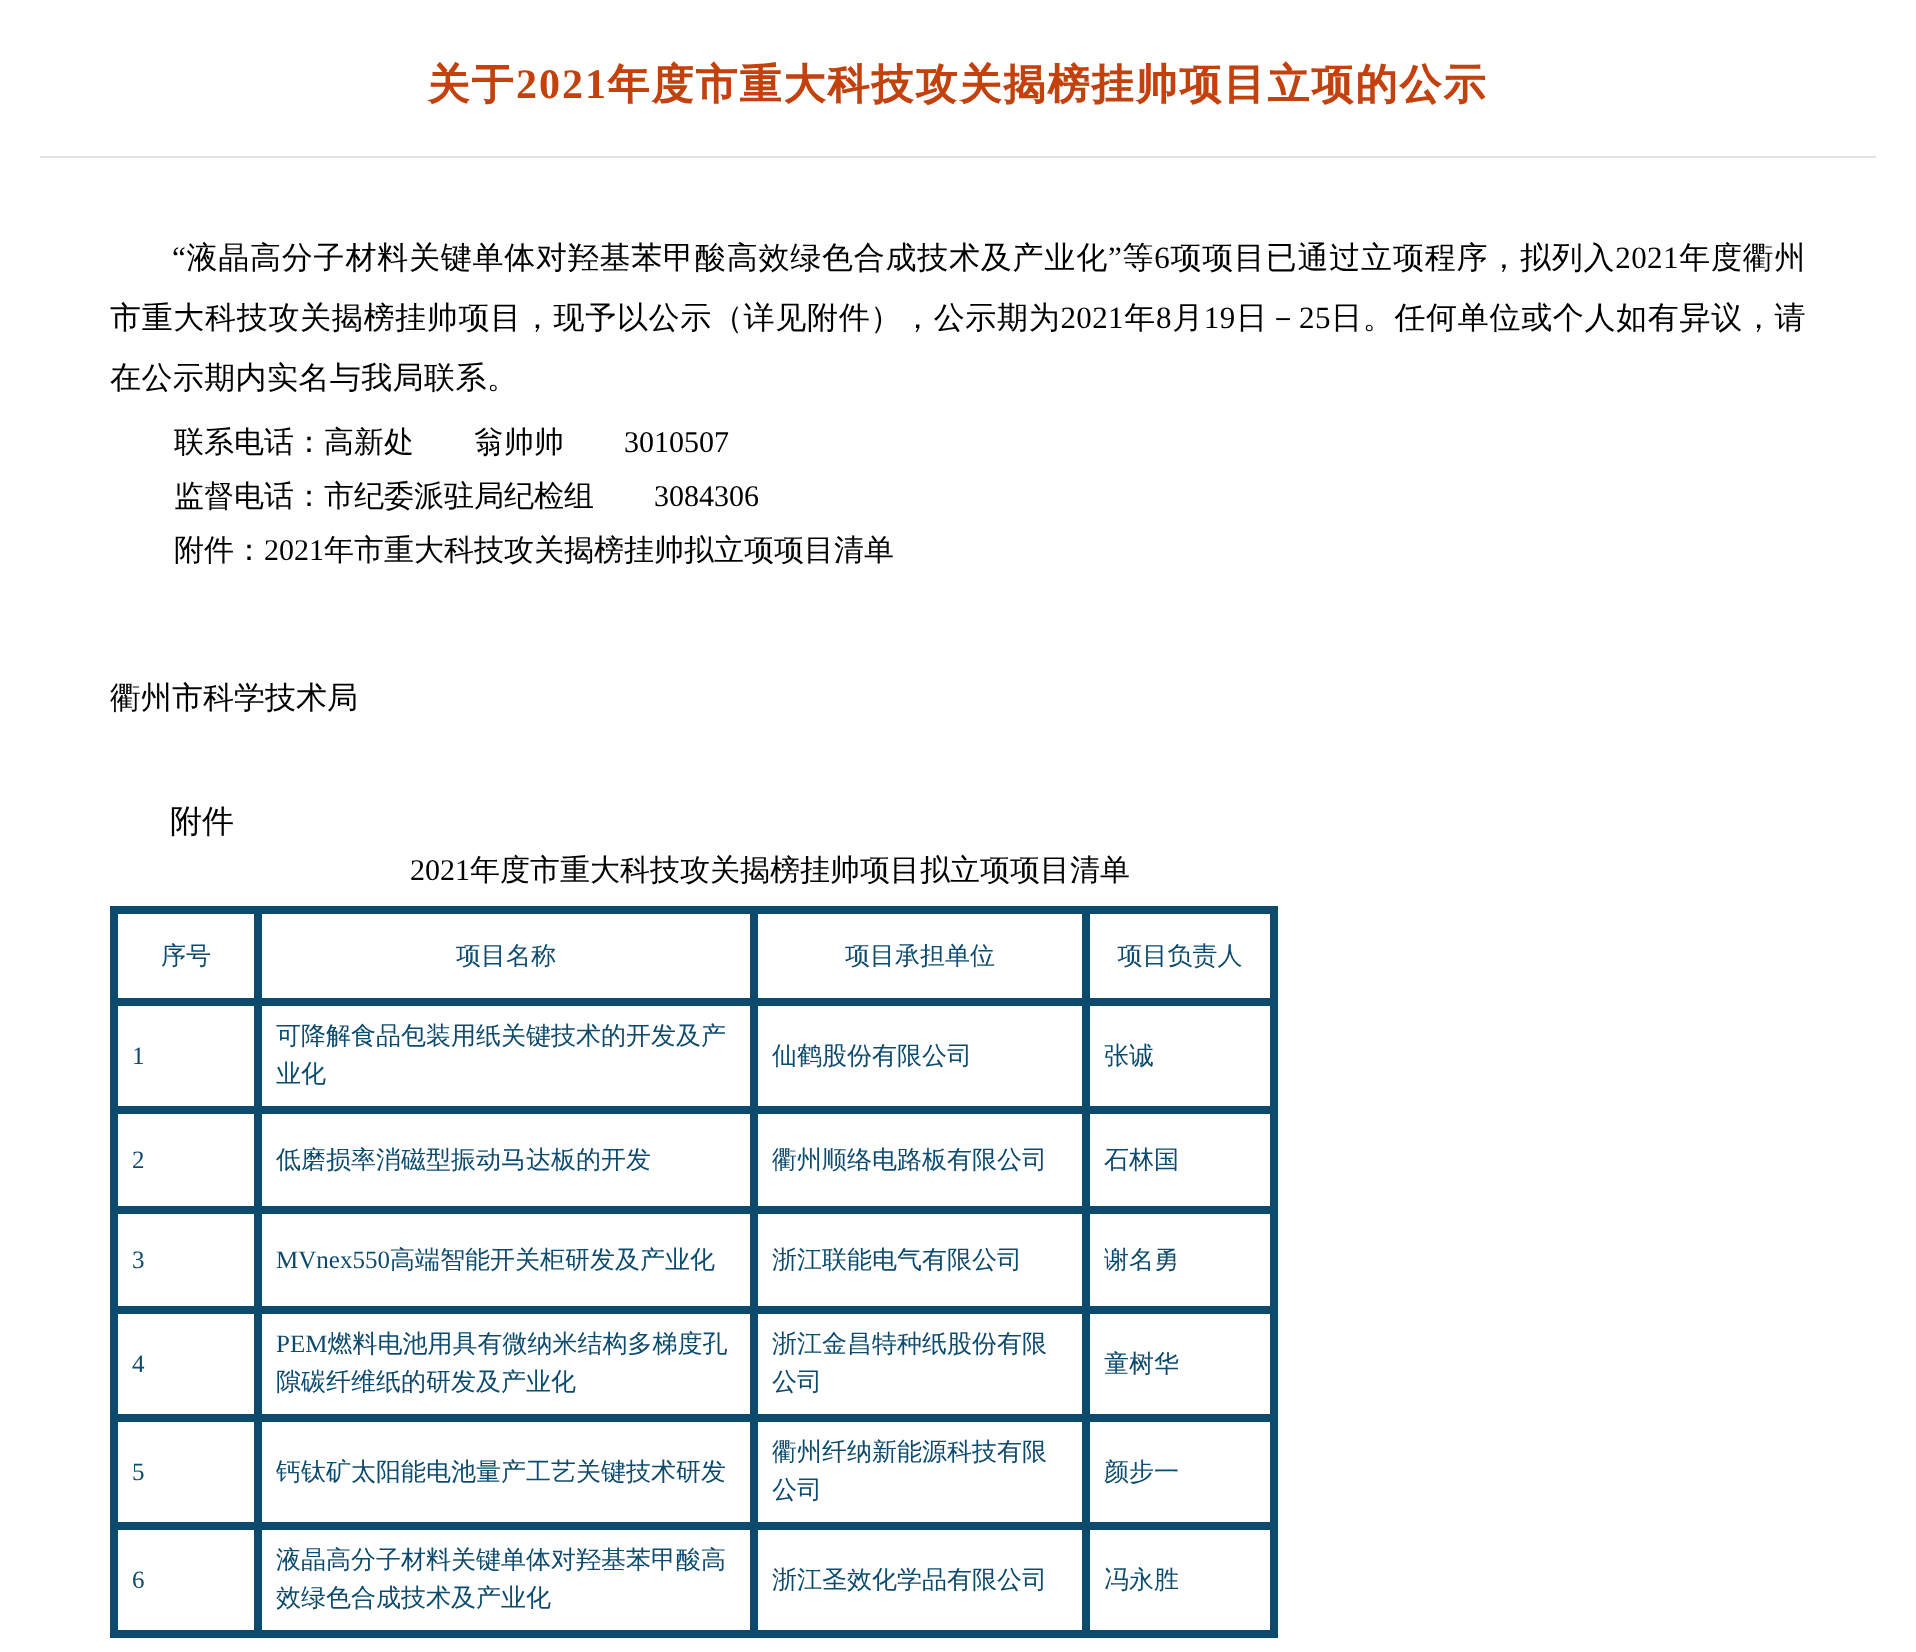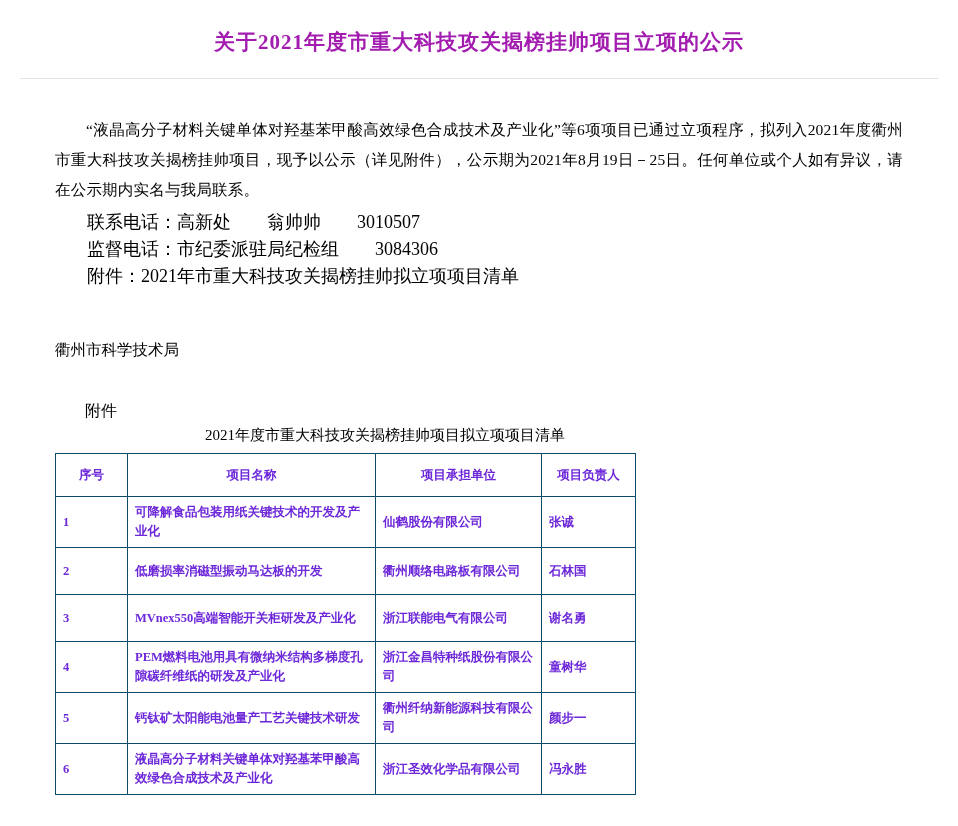--- a/index.html
+++ b/index.html
@@ -17,21 +17,21 @@
   }
   .page {
     width: 958px;
     height: 826px;
     position: relative;
     background: #fff;
     box-sizing: border-box;
   }
   .doc-title {
     text-align: center;
-    color: #a21caf;
+    color: #c2410c;
     font-weight: bold;
     font-size: 21px;
     letter-spacing: 1px;
     padding-top: 28px;
     padding-bottom: 22px;
     font-family: "Liberation Serif", "DejaVu Serif", serif;
   }
   .title-rule {
     border-top: 1px solid #e3e3e3;
     margin: 0 20px 0 20px;
@@ -46,21 +46,21 @@
     text-justify: inter-ideograph;
     text-indent: 2em;
     margin: 0 0 4px 0;
     letter-spacing: 0.2px;
   }
   .contact-block {
     margin-top: 2px;
     padding-left: 2em;
   }
   .contact-line {
-    font-size: 18px;
+    font-size: 15px;
     line-height: 27px;
     white-space: pre;
   }
   .signature {
     margin-top: 46px;
     text-align: left;
     padding-right: 48px;
   }
   .signature div {
     font-size: 15.5px;
@@ -80,27 +80,27 @@
     margin-top: 8px;
     padding-left: 55px;
   }
   table.proj {
     border-collapse: collapse;
     table-layout: fixed;
     width: 580px;
     font-size: 12.5px;
   }
   table.proj td, table.proj th {
-    border: 1px solid #0c4a6e;
+    border: 4px solid #0c4a6e;
     padding: 6px 7px;
     vertical-align: middle;
     line-height: 19px;
-    font-weight: bold;
+    font-weight: normal;
     text-align: left;
-    color: #6d28d9;
+    color: #0c4a6e;
   }
   table.proj th {
     text-align: center;
     height: 30px;
   }
   table.proj td.c-no {
     text-align: left;
     width: 34px;
   }
   table.proj col.col-no { width: 72px; }

